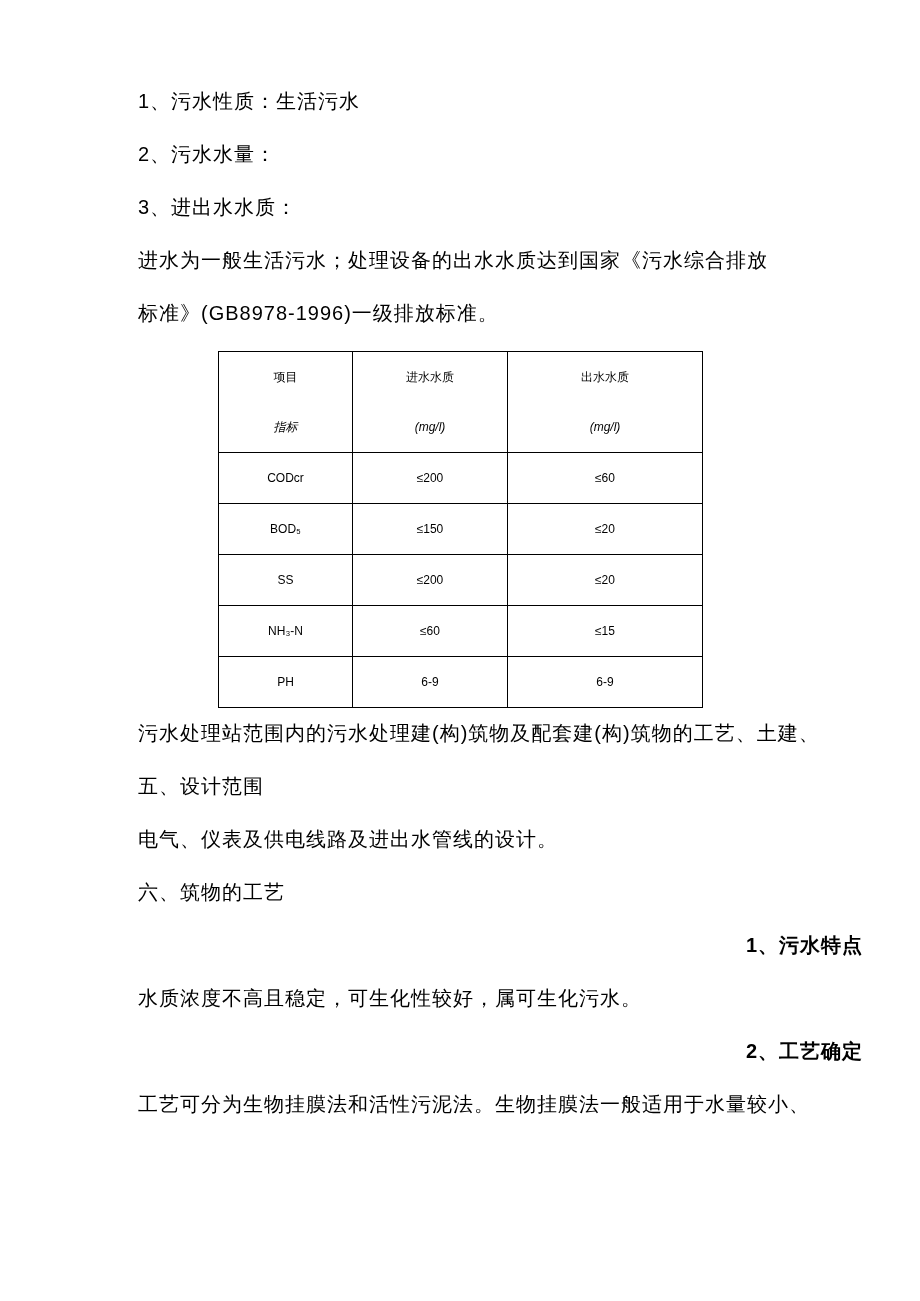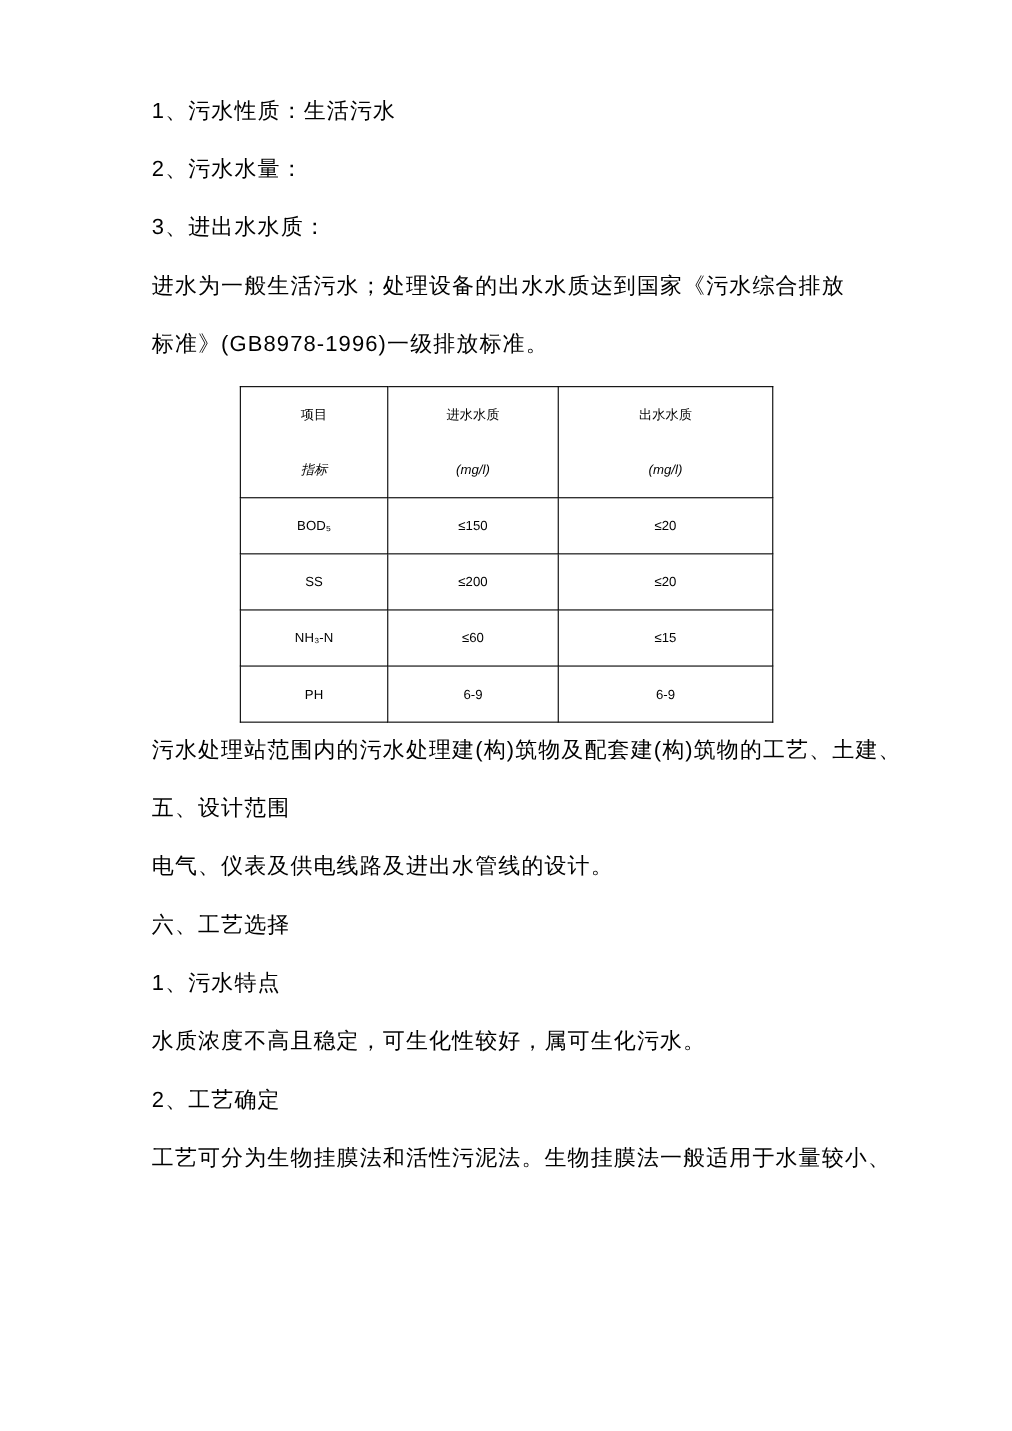--- a/index.html
+++ b/index.html
@@ -19,21 +19,22 @@
     overflow: hidden;
   }
   p.line {
     margin: 0 0 23px 0;
     font-size: 20px;
     line-height: 30px;
     letter-spacing: 1px;
     white-space: nowrap;
   }
   p.bold {
-    font-weight: normal;
+    font-weight: bold;
+    text-align: right;
   }
   p.gap-top {
     margin-top: 18px;
   }
   table.wq-table {
     border-collapse: collapse;
     margin: 8px 0 10px 80px;
     table-layout: fixed;
   }
   table.wq-table td {
@@ -77,20 +78,25 @@
         <td class="header-cell">
           <div class="hdr-line">进水水质</div>
           <div class="hdr-line">(mg/l)</div>
         </td>
         <td class="header-cell">
           <div class="hdr-line">出水水质</div>
           <div class="hdr-line">(mg/l)</div>
         </td>
       </tr>
       <tr>
+        <td class="data-cell">CODcr</td>
+        <td class="data-cell">≤200</td>
+        <td class="data-cell">≤60</td>
+      </tr>
+      <tr>
         <td class="data-cell">BOD₅</td>
         <td class="data-cell">≤150</td>
         <td class="data-cell">≤20</td>
       </tr>
       <tr>
         <td class="data-cell">SS</td>
         <td class="data-cell">≤200</td>
         <td class="data-cell">≤20</td>
       </tr>
       <tr>
@@ -102,19 +108,19 @@
         <td class="data-cell">PH</td>
         <td class="data-cell">6-9</td>
         <td class="data-cell">6-9</td>
       </tr>
     </tbody>
   </table>
 
   <p class="line">污水处理站范围内的污水处理建(构)筑物及配套建(构)筑物的工艺、土建、</p>
   <p class="line">五、设计范围</p>
   <p class="line">电气、仪表及供电线路及进出水管线的设计。</p>
-  <p class="line">六、工艺选择</p>
+  <p class="line">六、筑物的工艺</p>
   <p class="line bold">1、污水特点</p>
   <p class="line gap-top">水质浓度不高且稳定，可生化性较好，属可生化污水。</p>
   <p class="line bold">2、工艺确定</p>
   <p class="line gap-top">工艺可分为生物挂膜法和活性污泥法。生物挂膜法一般适用于水量较小、</p>
 
 </div>
 
 </body></html>

